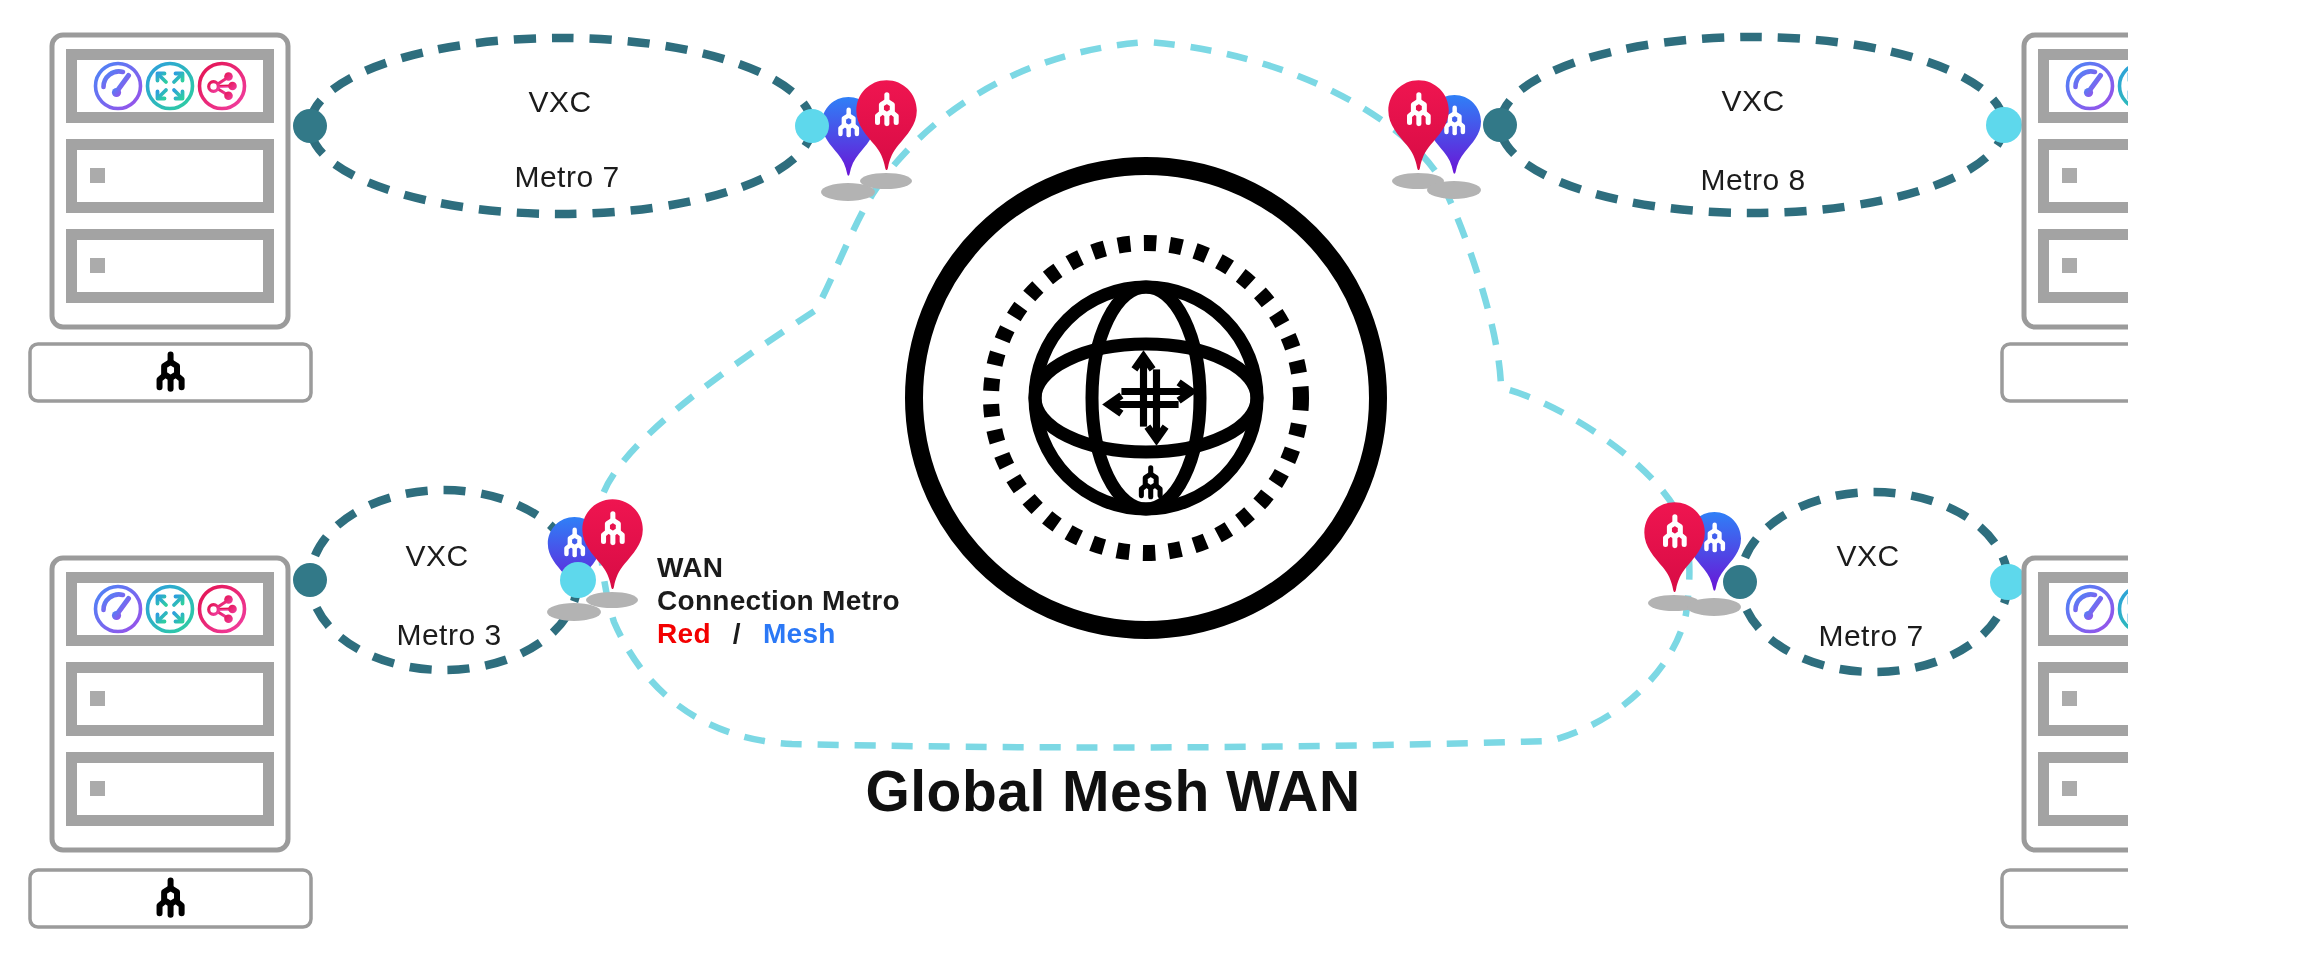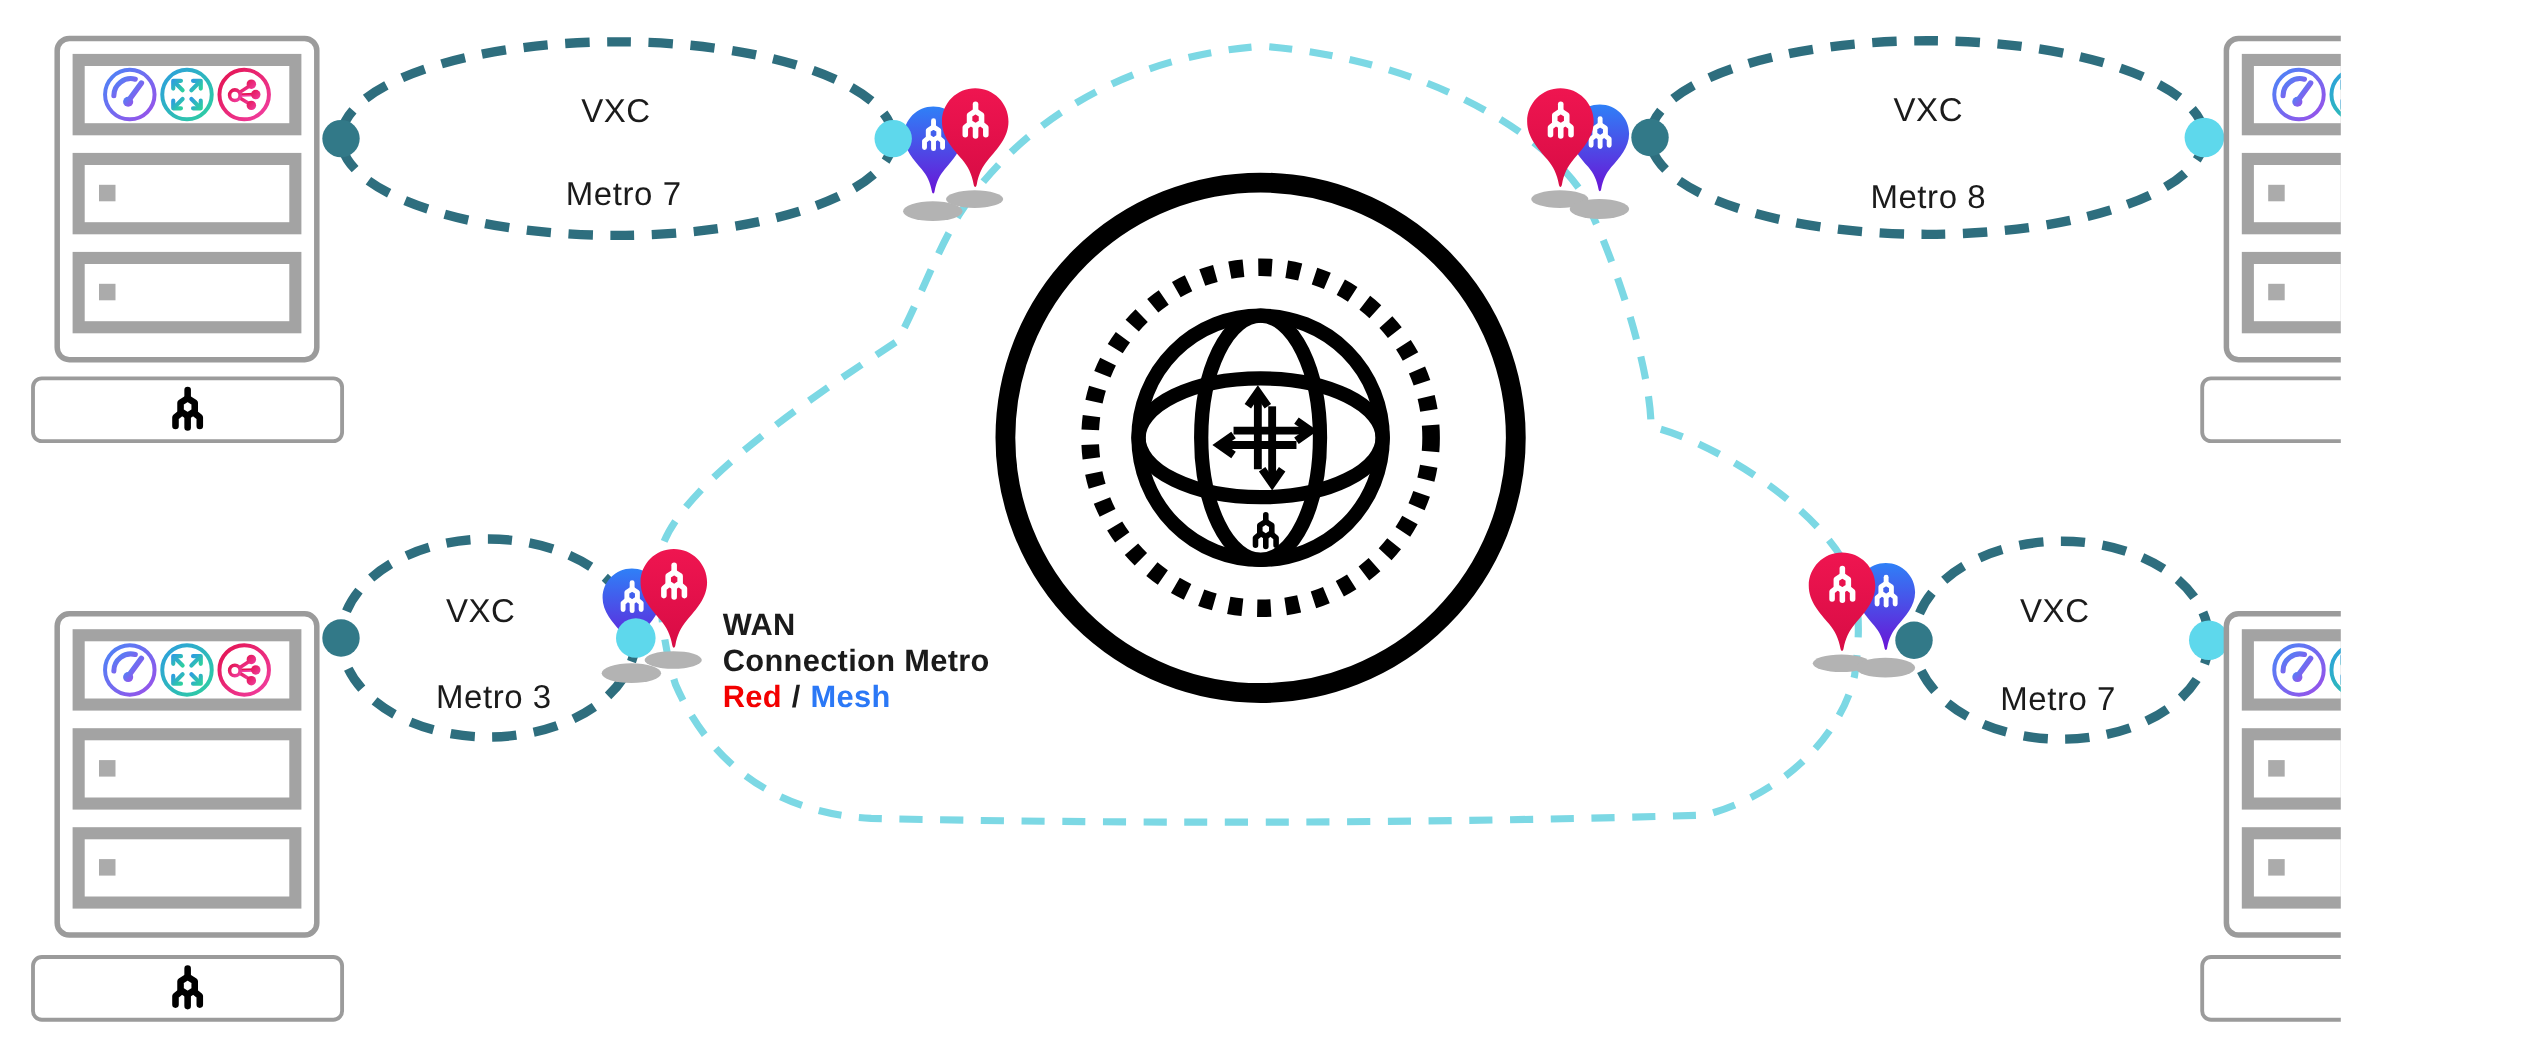--- a/index.html
+++ b/index.html
@@ -4,21 +4,21 @@
 <style>
   html,body{margin:0;padding:0;background:#ffffff;}
   .stage{position:relative;width:2128px;height:962px;background:#fff;overflow:hidden;
          font-family:"Liberation Sans",sans-serif;}
   .stage svg.scene{position:absolute;left:0;top:0;}
   .lbl{position:absolute;transform:translate(-50%,-50%);white-space:nowrap;
        font-size:30px;color:#1b1b1b;letter-spacing:.5px;}
   .title{position:absolute;transform:translate(-50%,-50%);white-space:nowrap;
          font-size:57px;font-weight:600;color:#101010;letter-spacing:.5px;}
   .legend{position:absolute;font-size:28px;line-height:33px;color:#1b1b1b;letter-spacing:.3px;font-weight:bold;}
-  .legend .rb{display:flex;gap:9px;}
+  .legend .rb{display:flex;gap:22px;}
   .legend .red{color:#f30000;}
   .legend .blue{color:#2b78f6;}
 </style>
 </head>
 <body>
 
 <div class="stage">
 
 <svg class="scene" width="2313" height="962" viewBox="0 0 2313 962">
   <defs>
@@ -232,14 +232,15 @@
 <div class="legend" style="left:657px;top:551px">
   <div>WAN</div>
   <div>Connection Metro</div>
   <div class="rb">
     <span class="red">Red</span>
     <span>/</span>
     <span class="blue">Mesh</span>
   </div>
 </div>
 
+<div class="title" style="left:1113px;top:791px">Global Mesh WAN</div>
 
 </div>
 
 </body></html>

